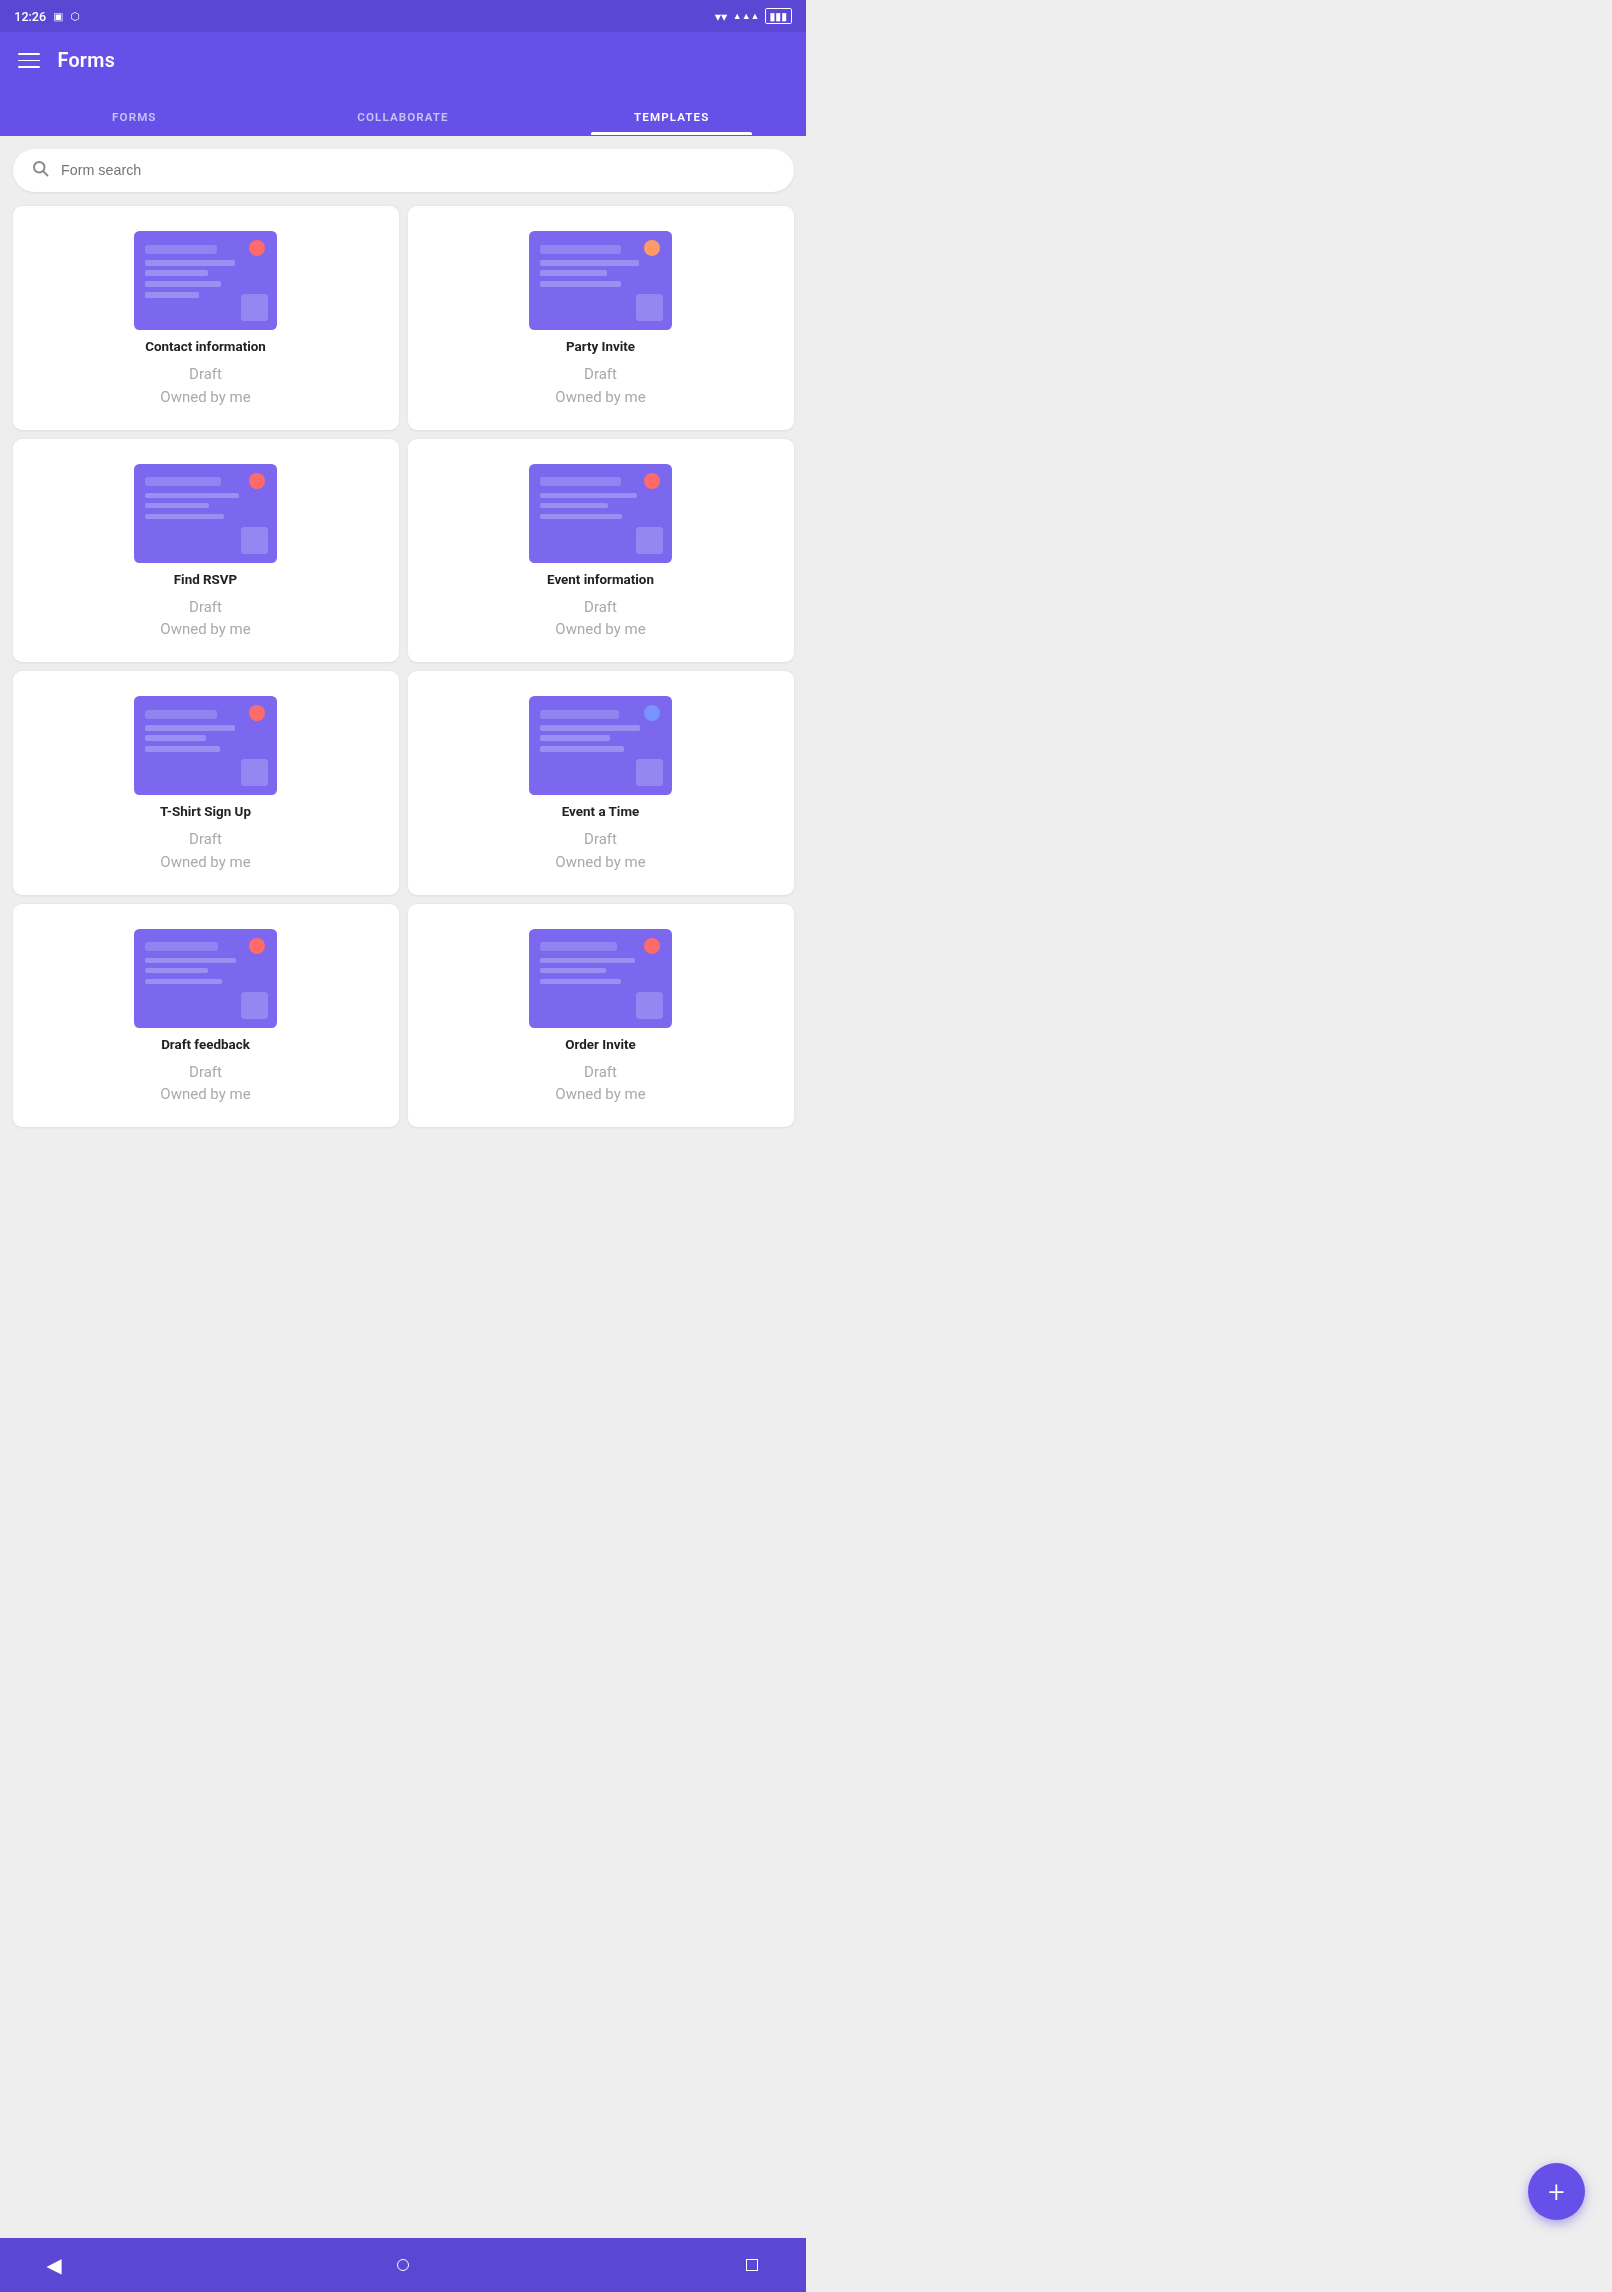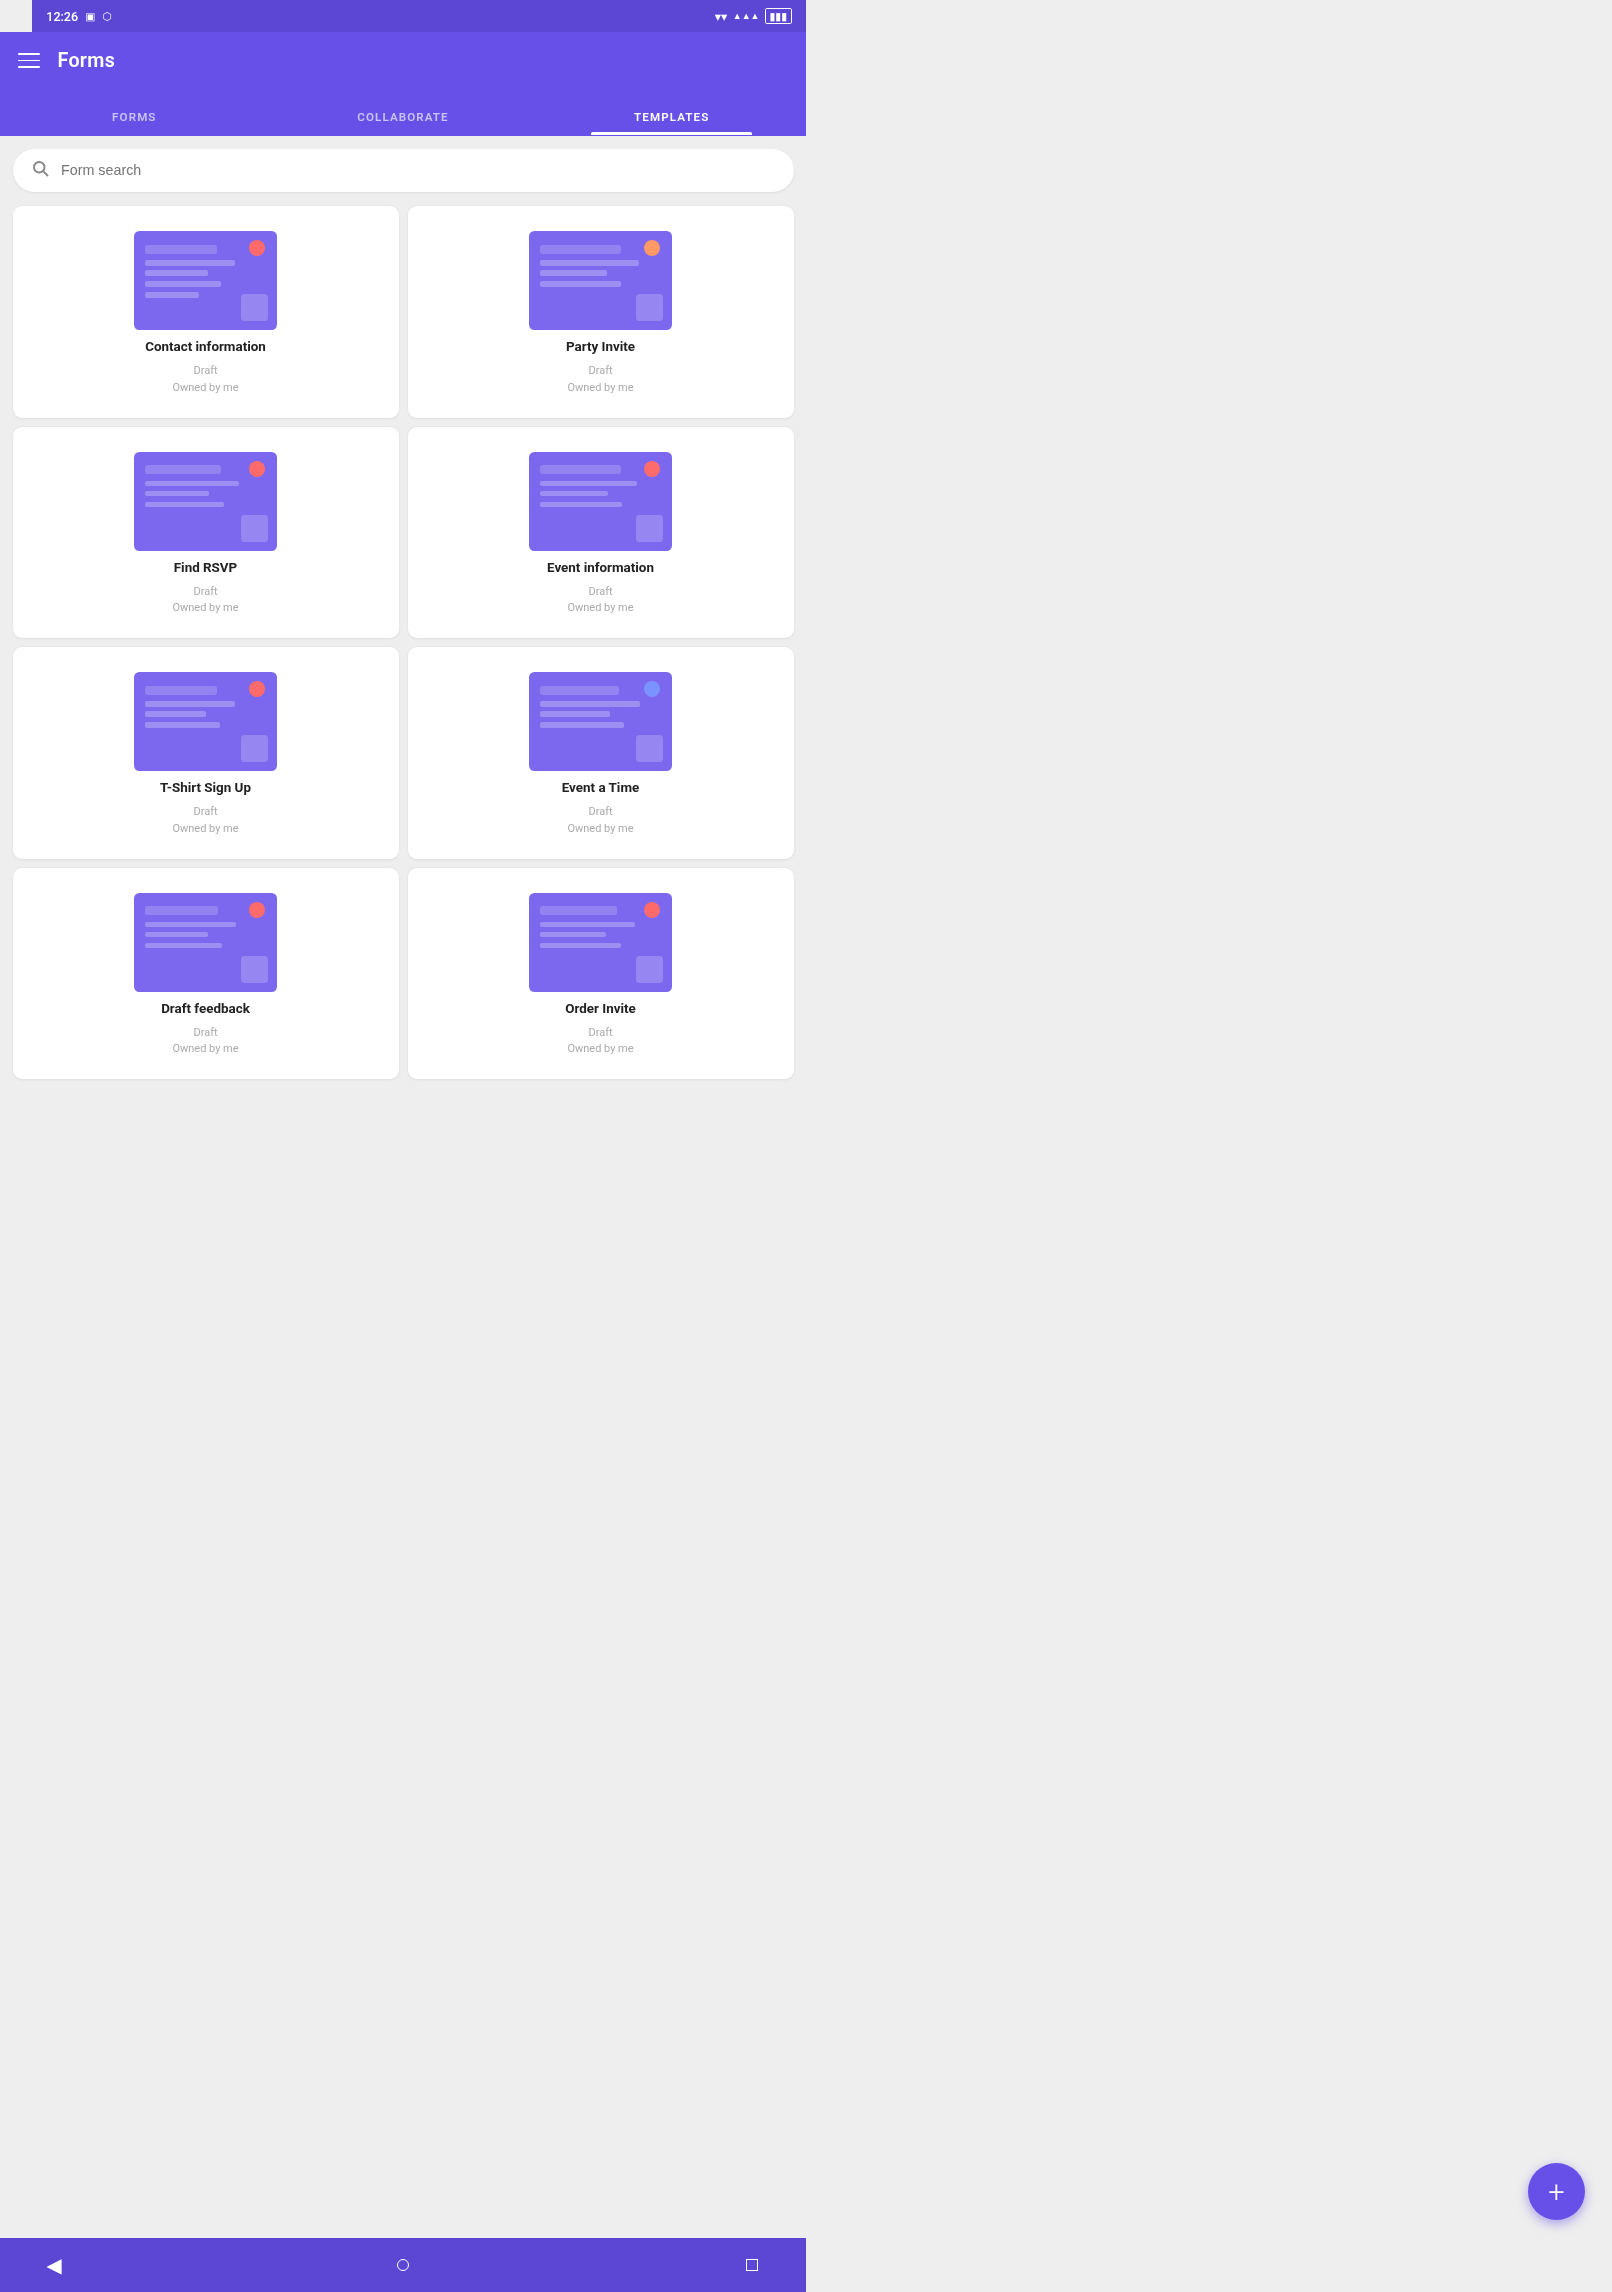--- a/index.html
+++ b/index.html
@@ -18,21 +18,20 @@
     .status-bar {
       background: #5c47d4;
       height: 32px;
       display: flex;
       align-items: center;
       justify-content: space-between;
       padding: 0 14.3px;
       color: white;
       font-size: 12.5px;
       font-weight: 500;
-      margin-left: 32px;
     }
     .status-bar-left { display: flex; align-items: center; gap: 7.2px; }
     .status-bar-right { display: flex; align-items: center; gap: 5.4px; }
 
     
     .app-bar {
       background: #6650e8;
       height: 57px;
       display: flex;
       align-items: center;
@@ -148,21 +147,21 @@
       width: 16px; height: 16px;
     }
 
     .card-title {
       font-size: 13.4px;
       font-weight: 700;
       color: #222;
       text-align: center;
     }
     .card-status {
-      font-size: 11px;
+      font-size: 15px;
       color: #aaa;
       text-align: center;
       line-height: 1.5;
     }
 
     
     .fab {
       position: fixed;
       bottom: 72px;
       right: 27px;

